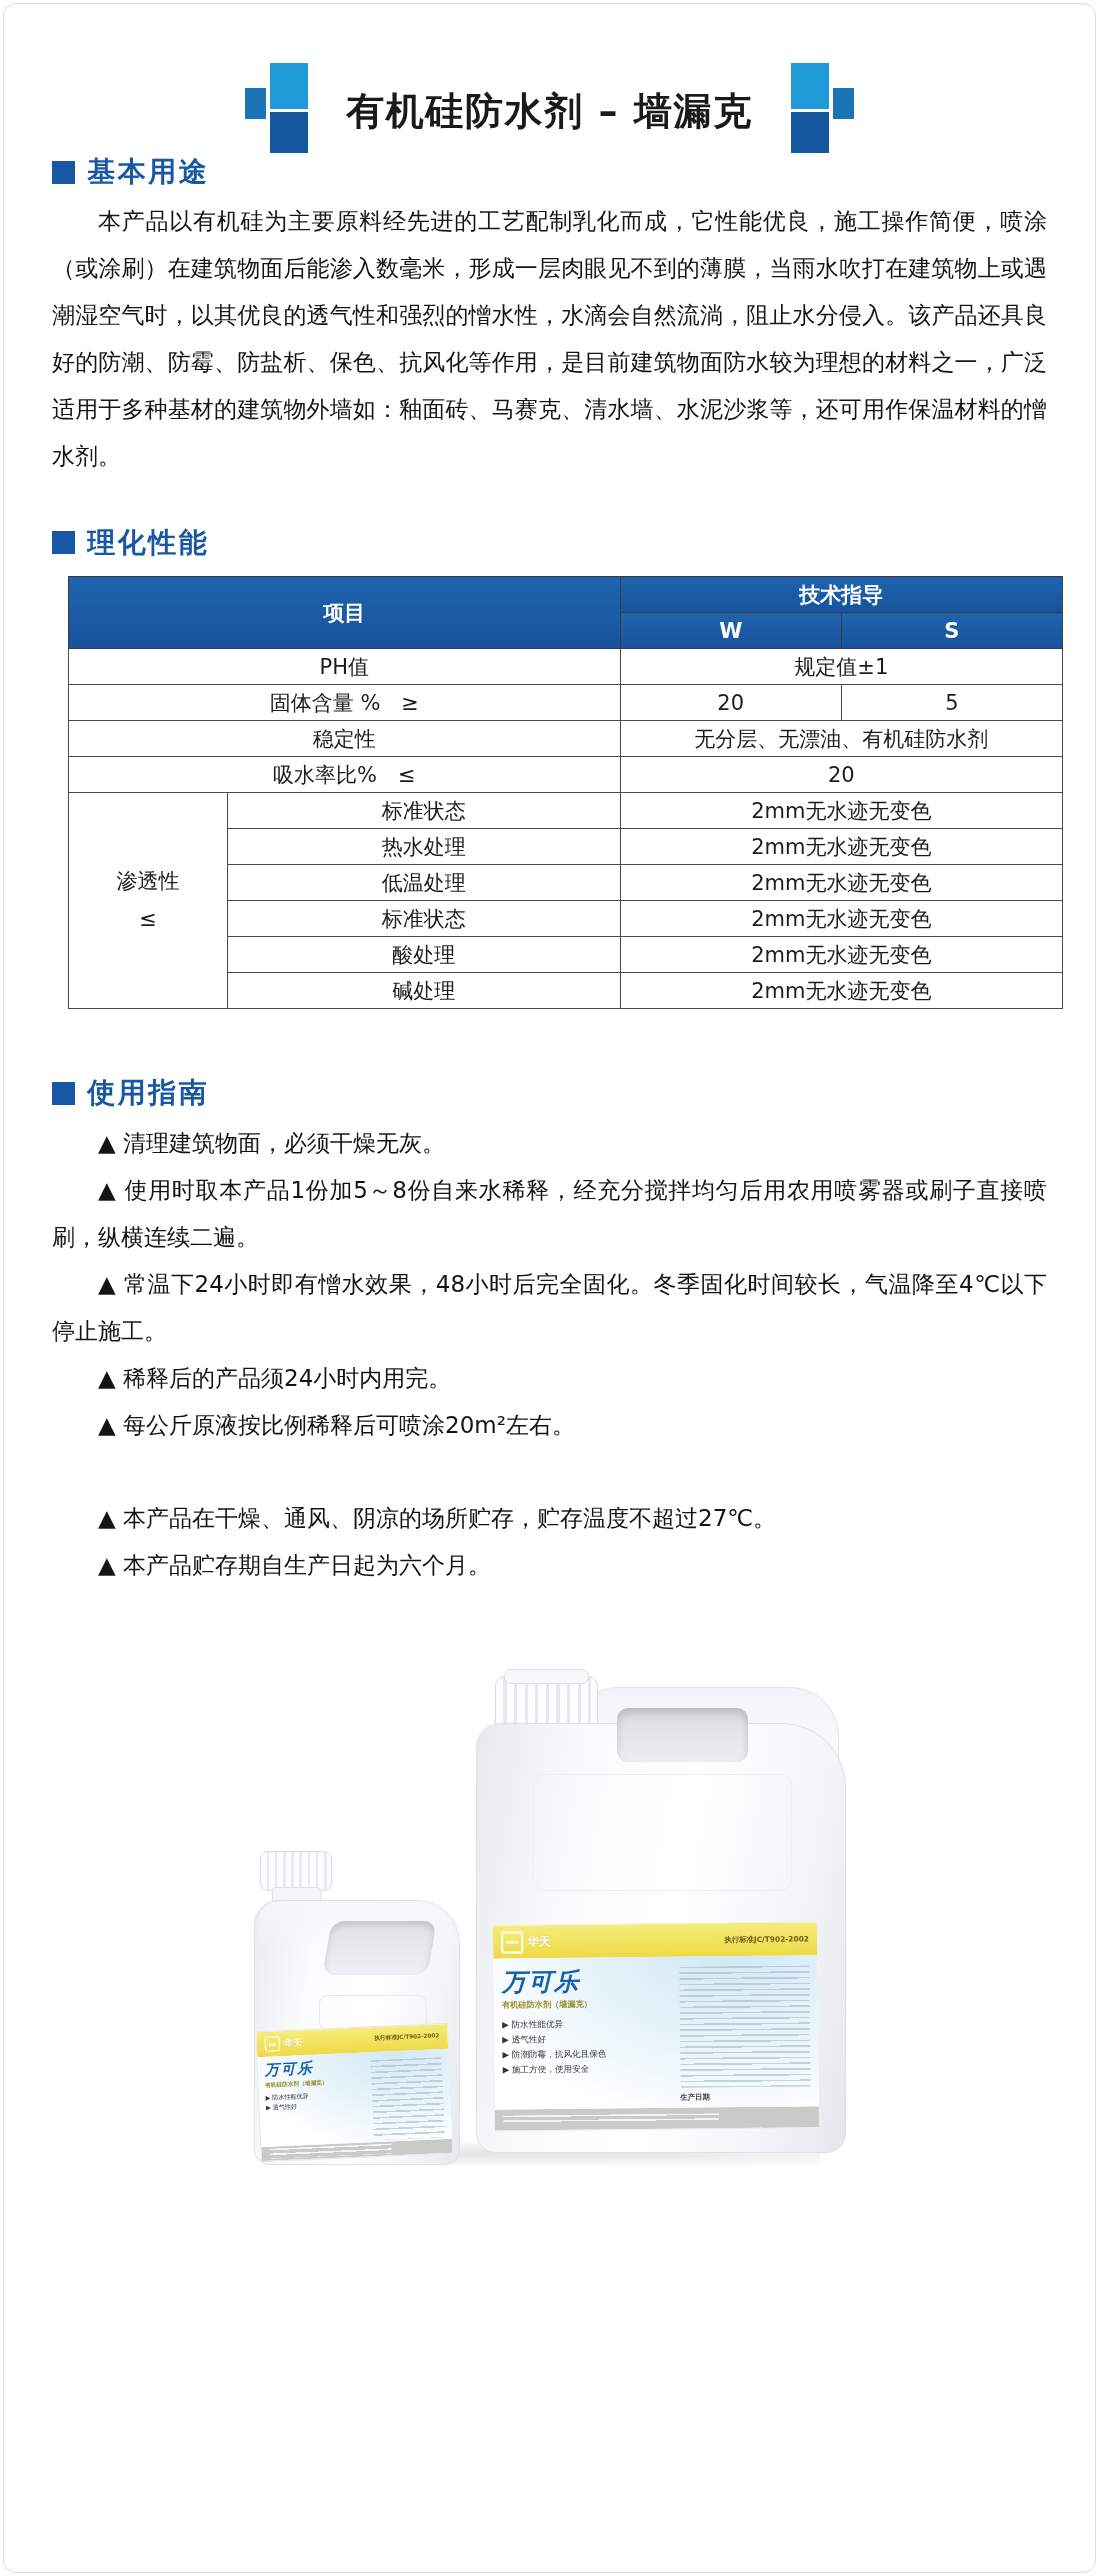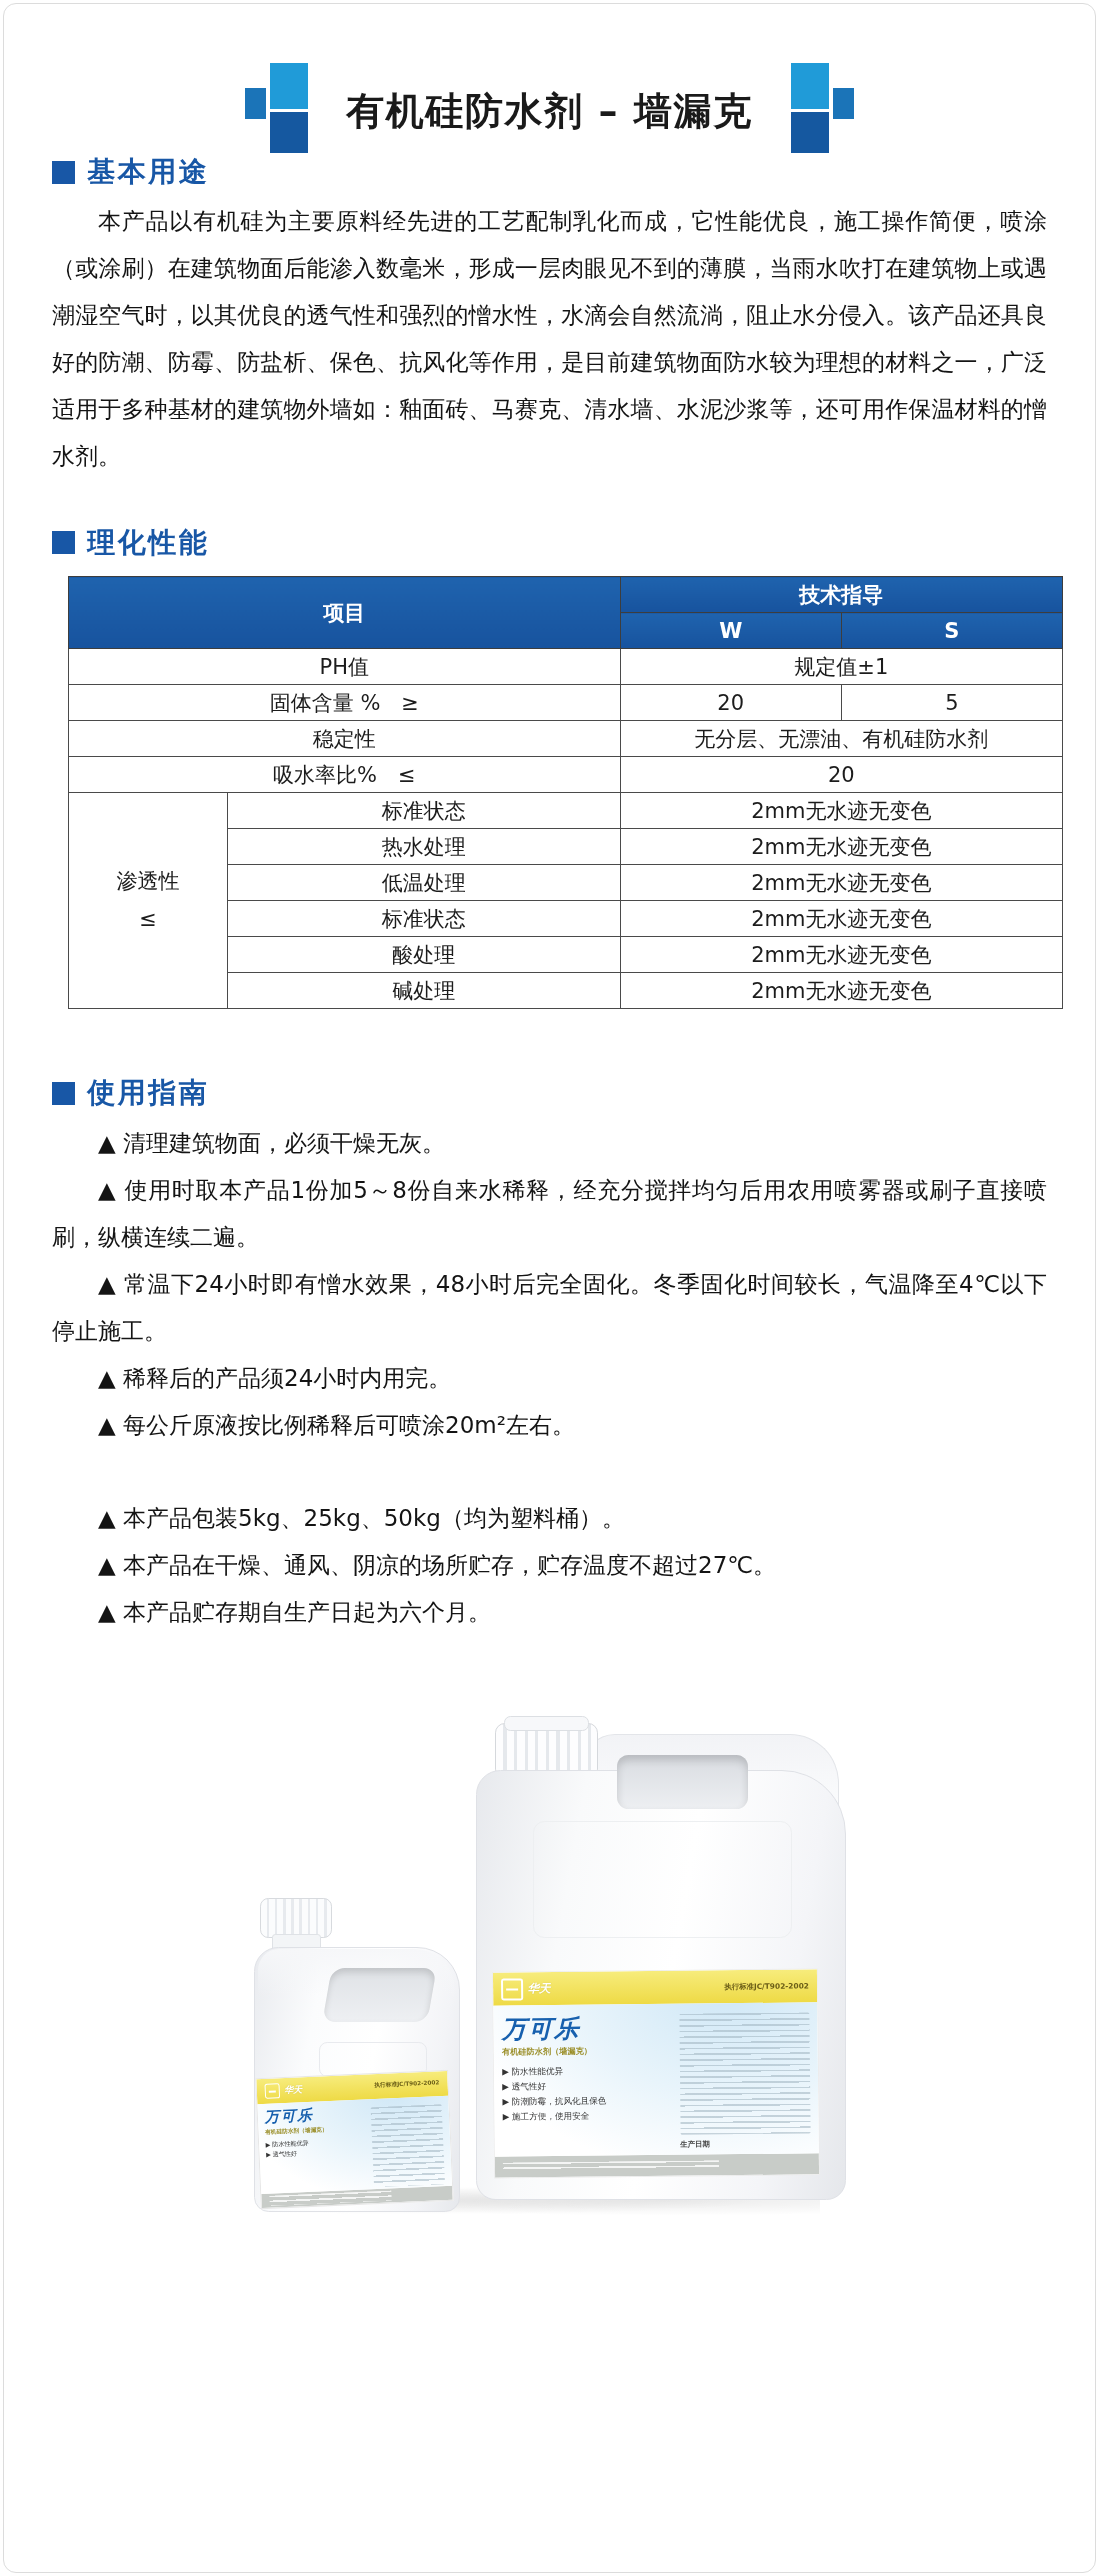--- a/index.html
+++ b/index.html
@@ -97,21 +97,21 @@
   .jug-b .label{position:absolute;left:18px;right:28px;bottom:24.5px;height:205px;
     background:#ffffff;box-shadow:0 0 0 0.8px #ececec;transform:rotate(-0.6deg);overflow:hidden;}
 
   
   .lab-top{height:33px;background:linear-gradient(180deg,#f7ec7c,#eeda45);display:flex;align-items:center;gap:6.5px;padding:0 8.2px;}
   .jug-s .lab-top{height:24.5px;}
   .logo{display:flex;align-items:center;gap:4.1px;}
   .logo .mark{width:18px;height:18px;border:2.5px solid #ffffff;border-radius:2.5px;position:relative;}
   .jug-s .logo .mark{width:13px;height:13px;border-width:1.6px;}
   .logo .mark::after{content:"";position:absolute;left:3.3px;right:3.3px;top:45%;height:2.5px;background:#fff;}
-  .logo .brand{color:#ffffff;font-weight:800;font-size:11.5px;text-shadow:0 0 1.6px rgba(0,0,0,0.15);font-style:italic;}
+  .logo .brand{color:#ffffff;font-weight:800;font-size:11.5px;text-shadow:0 0 1.6px rgba(0,0,0,0.15);}
   .jug-s .logo .brand{font-size:9px;}
   .lab-std{margin-left:auto;font-size:7.4px;color:#6b5e17;font-weight:700;}
   .jug-s .lab-std{font-size:5.7px;}
   .lab-mid{position:relative;height:calc(100% - 54px);
     background:radial-gradient(ellipse at 72% -10%, #cfe7f6 0%, #e8f4fb 45%, #ffffff 80%);
     display:flex;padding:6.5px 8.2px 3.3px;box-sizing:border-box;gap:8.2px;}
   .jug-s .lab-mid{height:calc(100% - 39px);padding:4.9px 6.5px 1.6px;}
   .lab-left{width:55%;}
   .lab-title{font-size:24.5px;font-weight:800;color:#1760ae;font-style:italic;letter-spacing:1.6px;}
   .jug-s .lab-title{font-size:14.7px;}
@@ -241,21 +241,20 @@
       <p class="bullet-para">▲ 清理建筑物面，必须干燥无灰。</p>
       <p class="bullet-para">▲ 使用时取本产品1份加5～8份自来水稀释，经充分搅拌均匀后用农用喷雾器或刷子直接喷刷，纵横连续二遍。</p>
       <p class="bullet-para">▲ 常温下24小时即有憎水效果，48小时后完全固化。冬季固化时间较长，气温降至4℃以下停止施工。</p>
       <p class="bullet-para">▲ 稀释后的产品须24小时内用完。</p>
       <p class="bullet-para">▲ 每公斤原液按比例稀释后可喷涂20m²左右。</p>
     </div>
   </div>
 
   <div class="sec-storage">
     <div class="bullets">
-      <p class="bullet-para">▲ 本产品包装5kg、25kg、50kg（均为塑料桶）。</p>
       <p class="bullet-para">▲ 本产品在干燥、通风、阴凉的场所贮存，贮存温度不超过27℃。</p>
       <p class="bullet-para">▲ 本产品贮存期自生产日起为六个月。</p>
     </div>
   </div>
 
   <div class="photo">
     <div class="ground"></div>
 
     <div class="jug-s">
       <div class="cap"></div>

